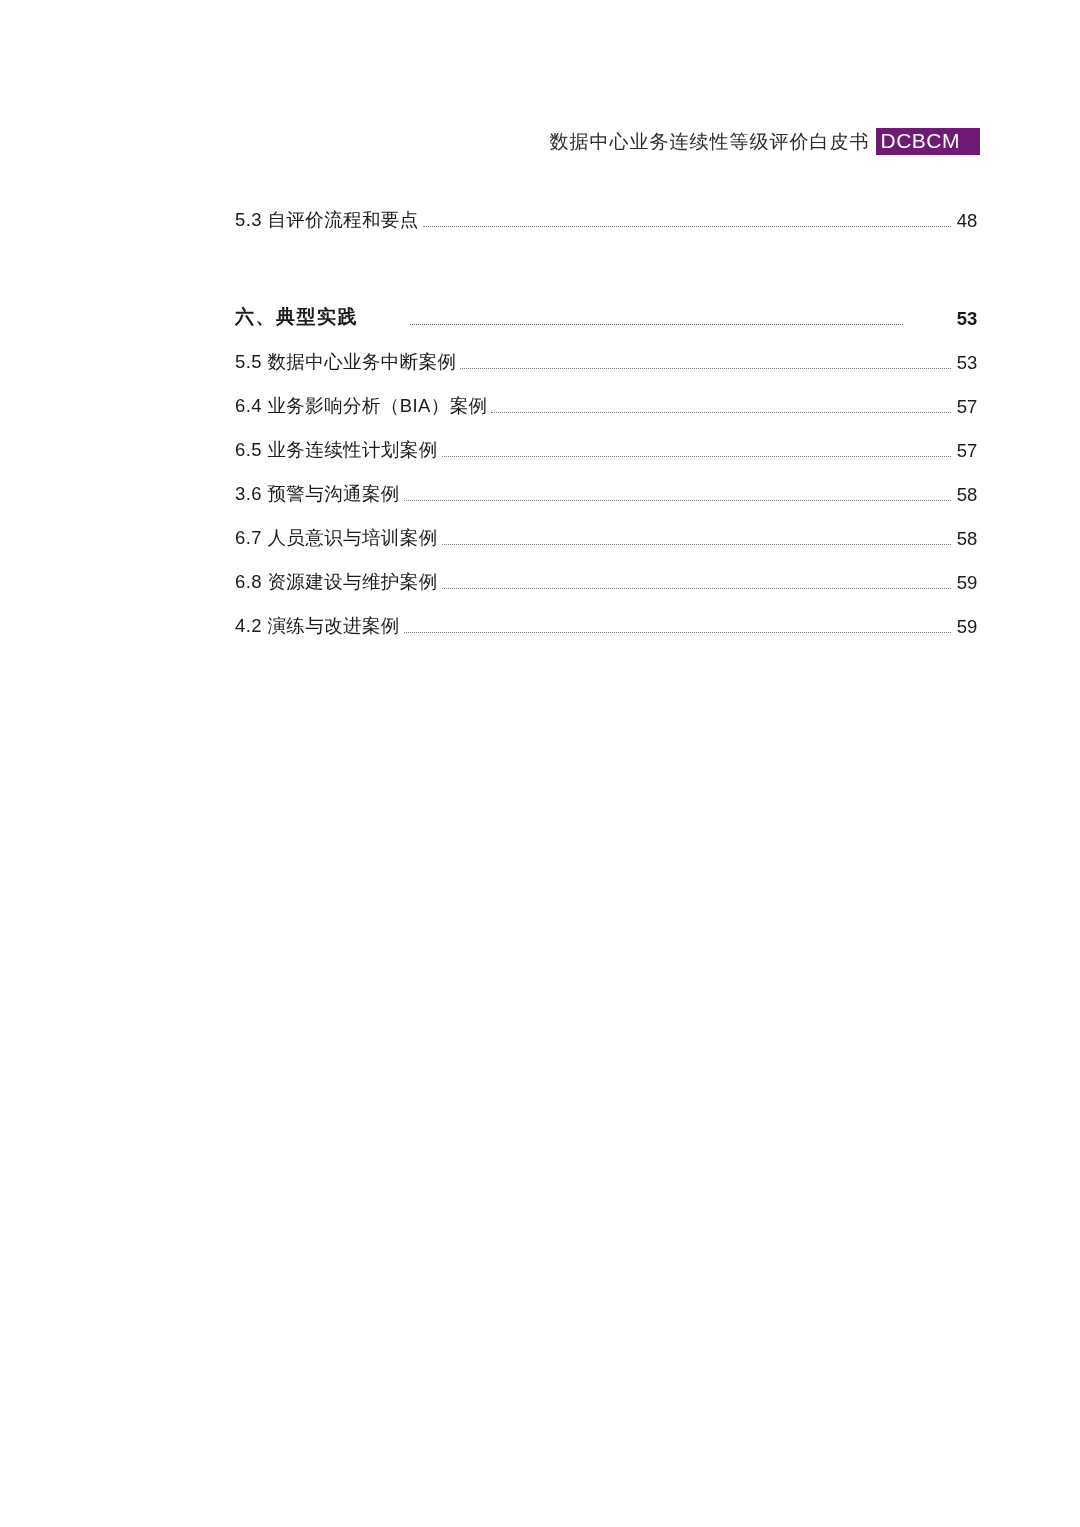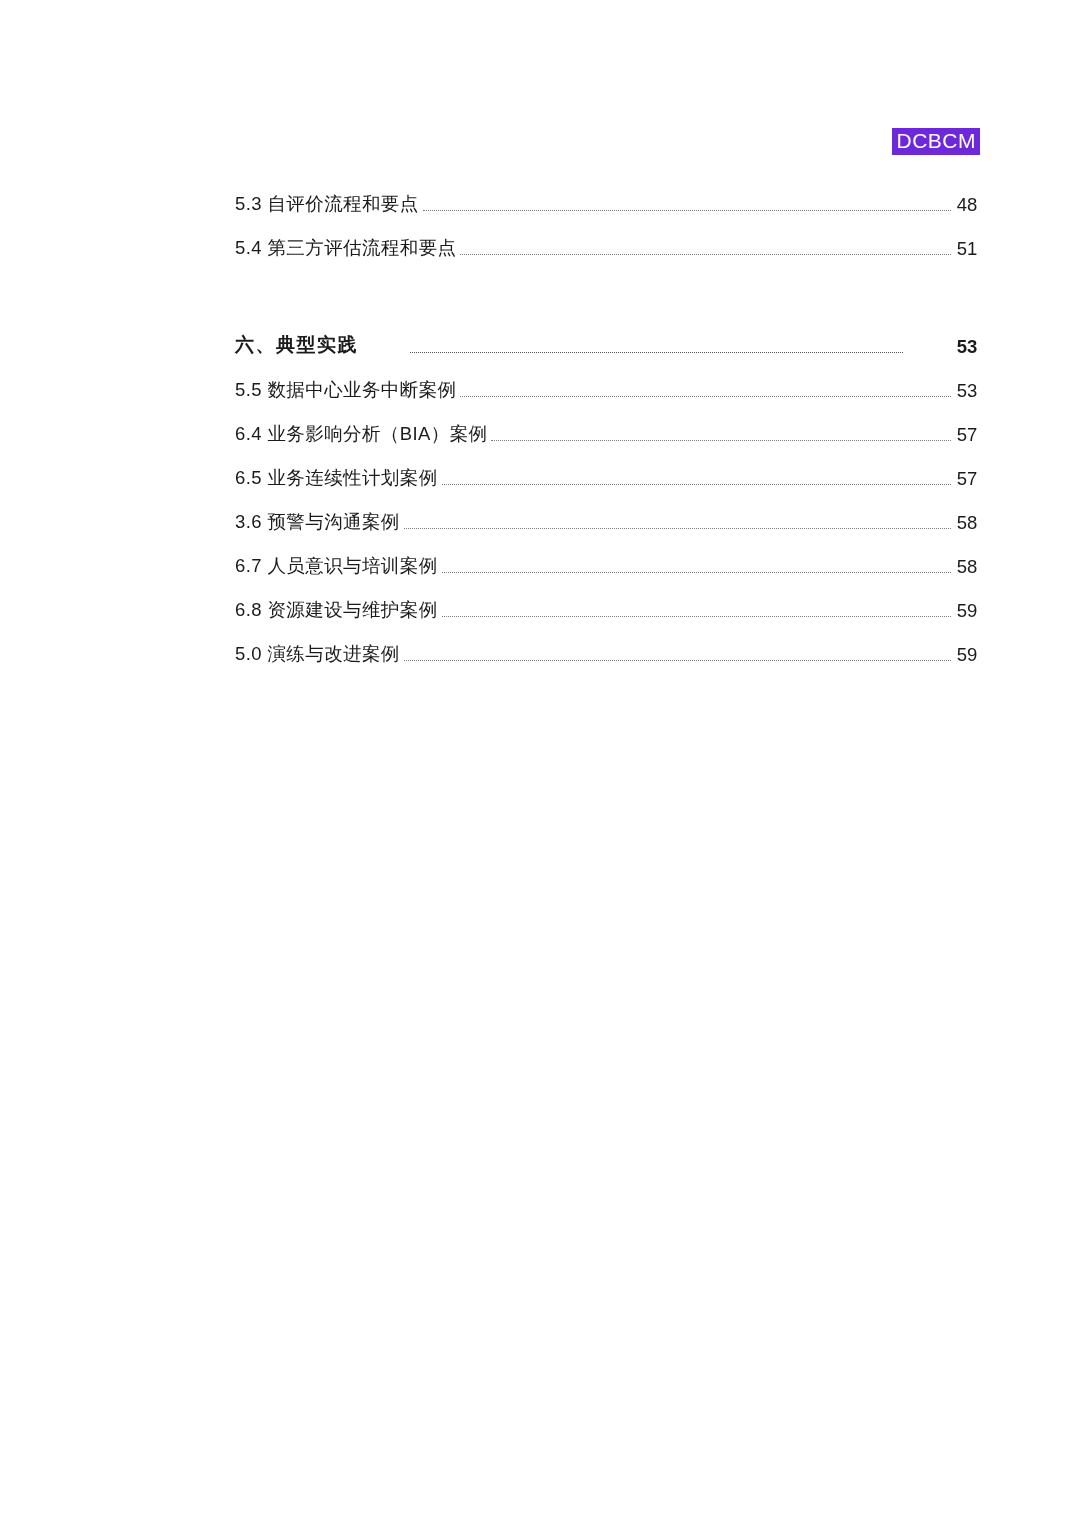--- a/index.html
+++ b/index.html
@@ -28,33 +28,33 @@
     gap: 0px;
   }
   .header-title {
     font-size: 19px;
     letter-spacing: 1px;
     color: #2b2b2b;
     white-space: nowrap;
     font-weight: 400;
   }
   .header-badge {
-    background: #6d28d9;
+    background: #701a75;
     color: #ffffff;
     font-size: 21px;
     letter-spacing: 0.5px;
-    padding: 2px 4px 3px 5px;
+    padding: 2px 20px 3px 5px;
     margin-left: 6px;
     font-family: "Liberation Sans", sans-serif;
     line-height: 1.05;
   }
   
   .toc {
     position: absolute;
-    top: 174px;
+    top: 190px;
     left: 235px;
     width: 745px;
   }
   .toc-row {
     display: flex;
     align-items: flex-end;
     height: 44px;
     white-space: nowrap;
   }
   .toc-row.section {
@@ -97,36 +97,32 @@
   .gap {
     height: 46px;
   }
 </style>
 </head>
 <body>
 
 <div class="page">
 
   <div class="header">
+    <span class="header-title">数据中心业务连续性等级评价白皮书</span>
     <span class="header-badge">DCBCM</span>
   </div>
 
   <div class="toc">
 
     <div class="toc-row">
       <span class="toc-label">5.3  自评价流程和要点</span>
       <span class="toc-dots"></span>
       <span class="toc-page">48</span>
     </div>
 
-    <div class="toc-row">
-      <span class="toc-label">5.4  第三方评估流程和要点</span>
-      <span class="toc-dots"></span>
-      <span class="toc-page">51</span>
-    </div>
 
     <div class="gap"></div>
 
     <div class="toc-row section">
       <span class="toc-label">六、典型实践</span>
       <span class="toc-dots"></span>
       <span class="toc-page">53</span>
     </div>
 
     <div class="toc-row">
@@ -161,19 +157,19 @@
       <span class="toc-page">58</span>
     </div>
 
     <div class="toc-row">
       <span class="toc-label">6.8 资源建设与维护案例</span>
       <span class="toc-dots"></span>
       <span class="toc-page">59</span>
     </div>
 
     <div class="toc-row">
-      <span class="toc-label">5.0 演练与改进案例</span>
+      <span class="toc-label">4.2 演练与改进案例</span>
       <span class="toc-dots"></span>
       <span class="toc-page">59</span>
     </div>
 
   </div>
 </div>
 
 </body></html>

